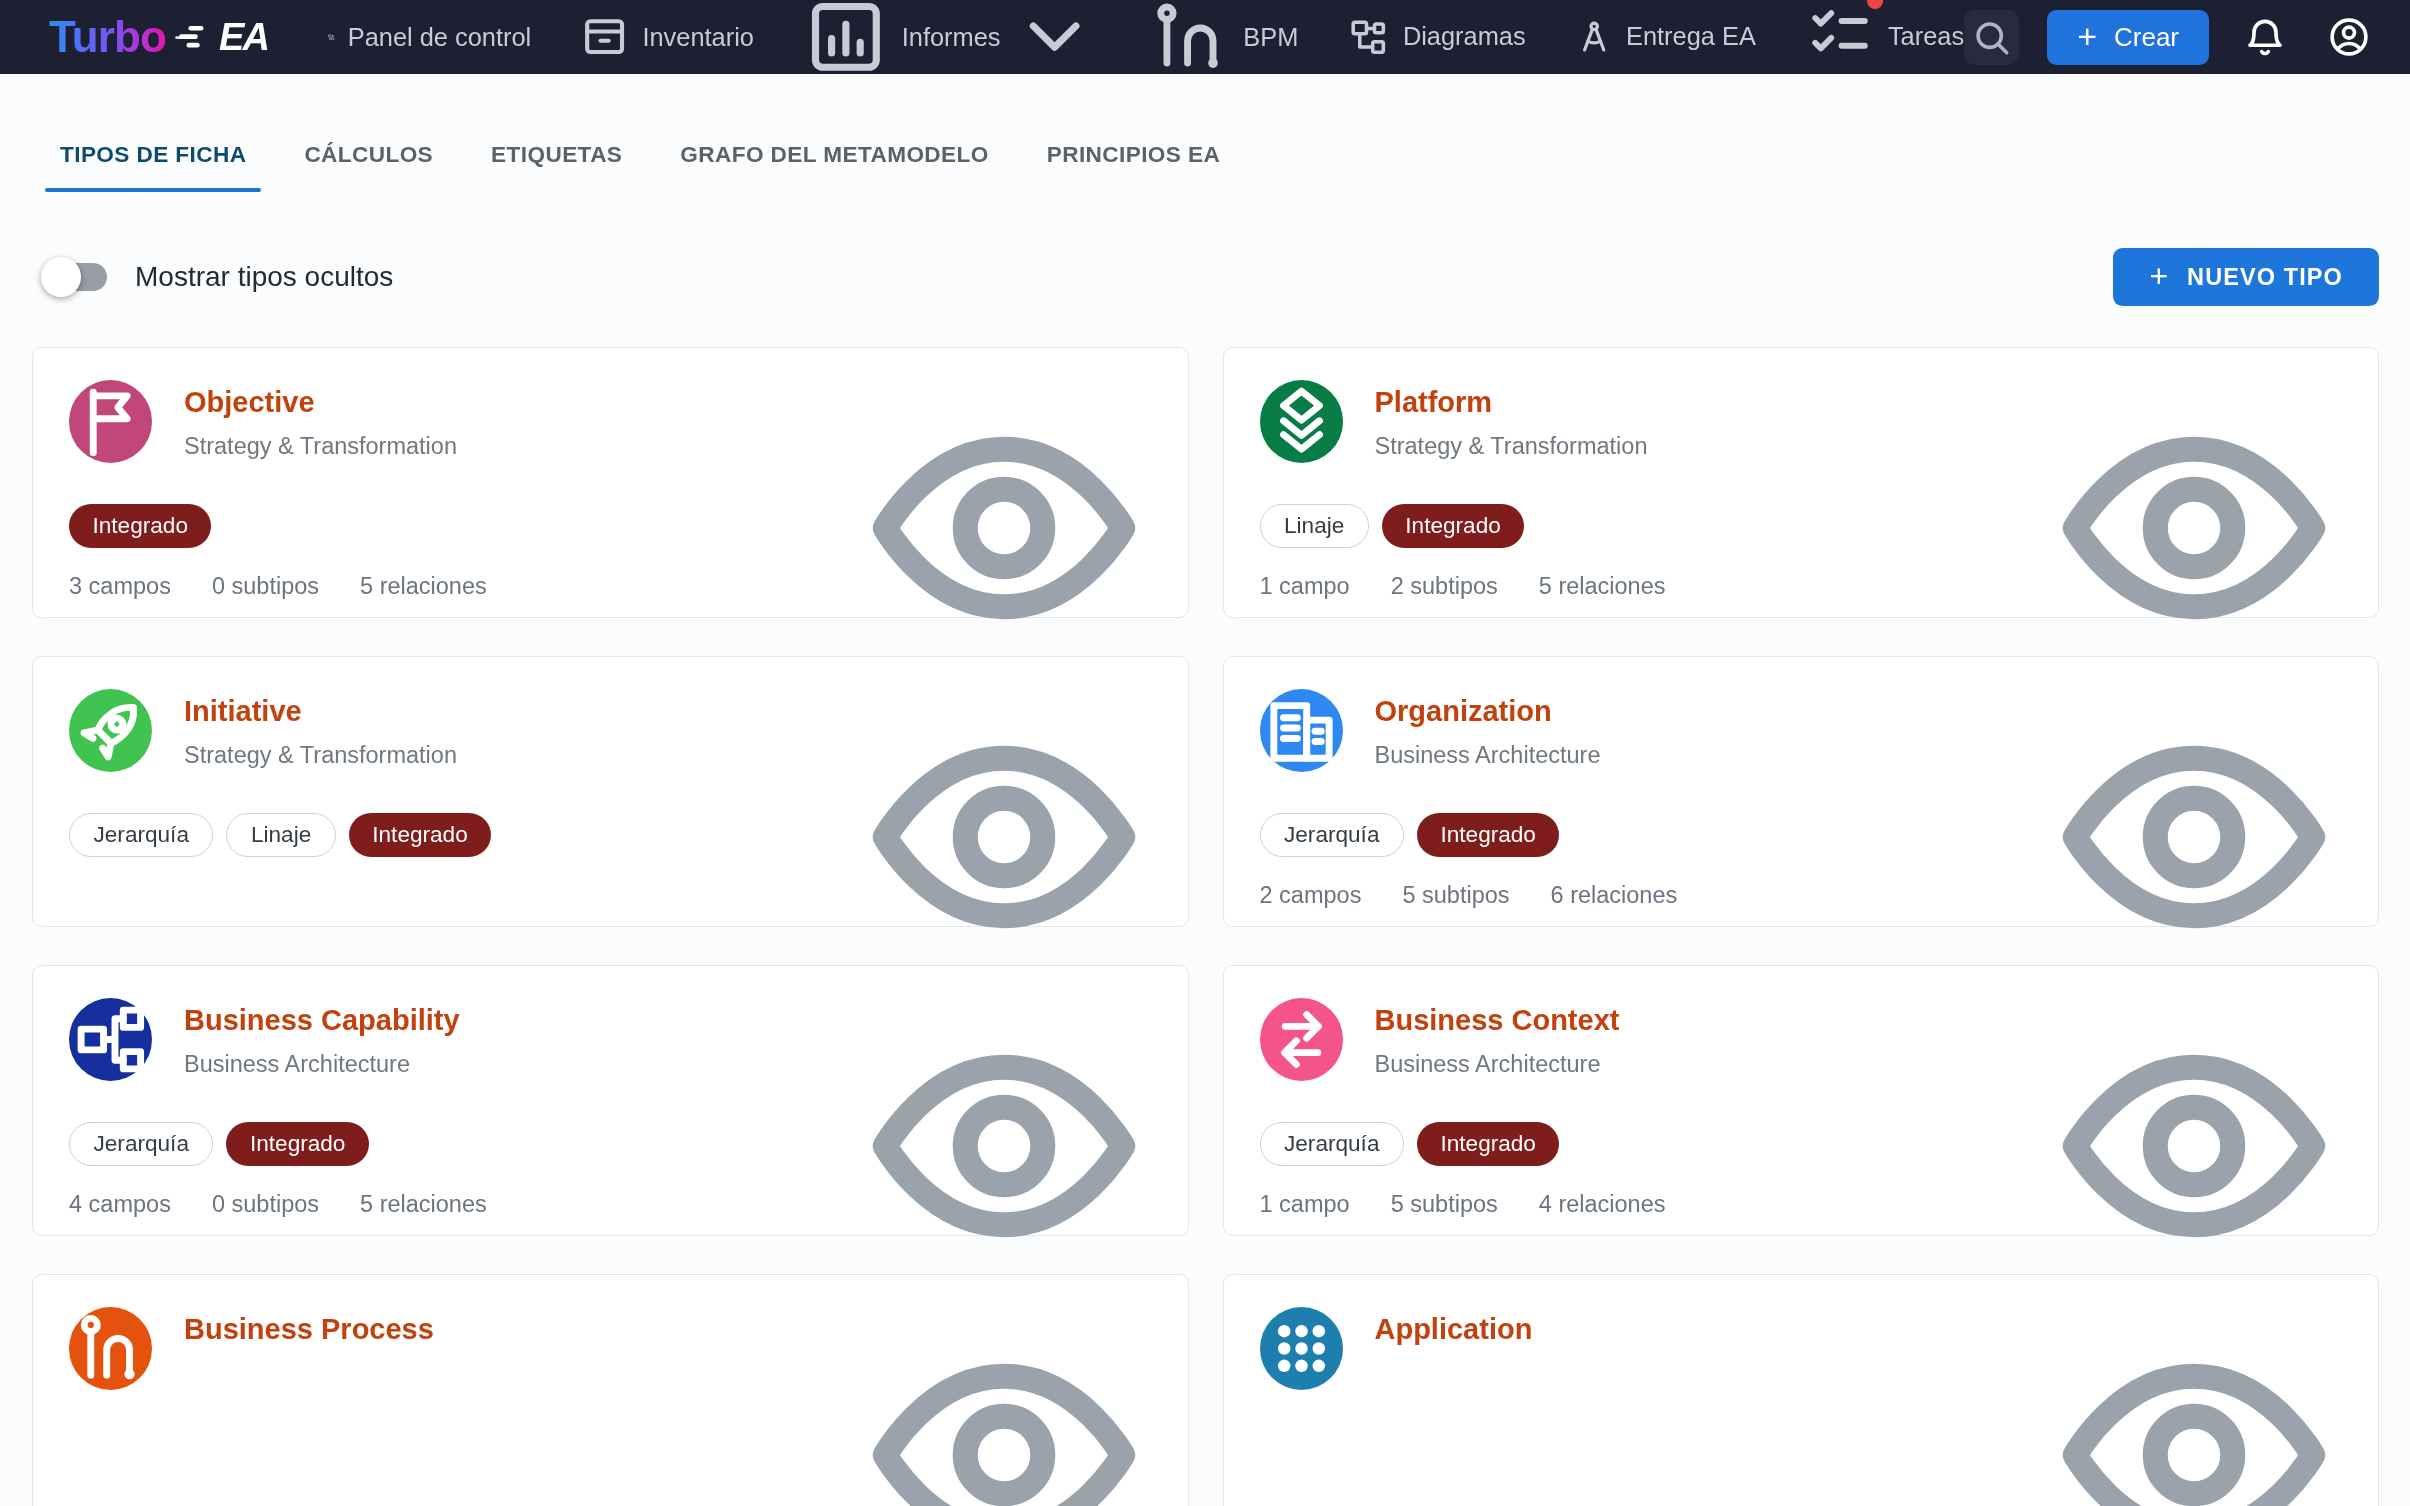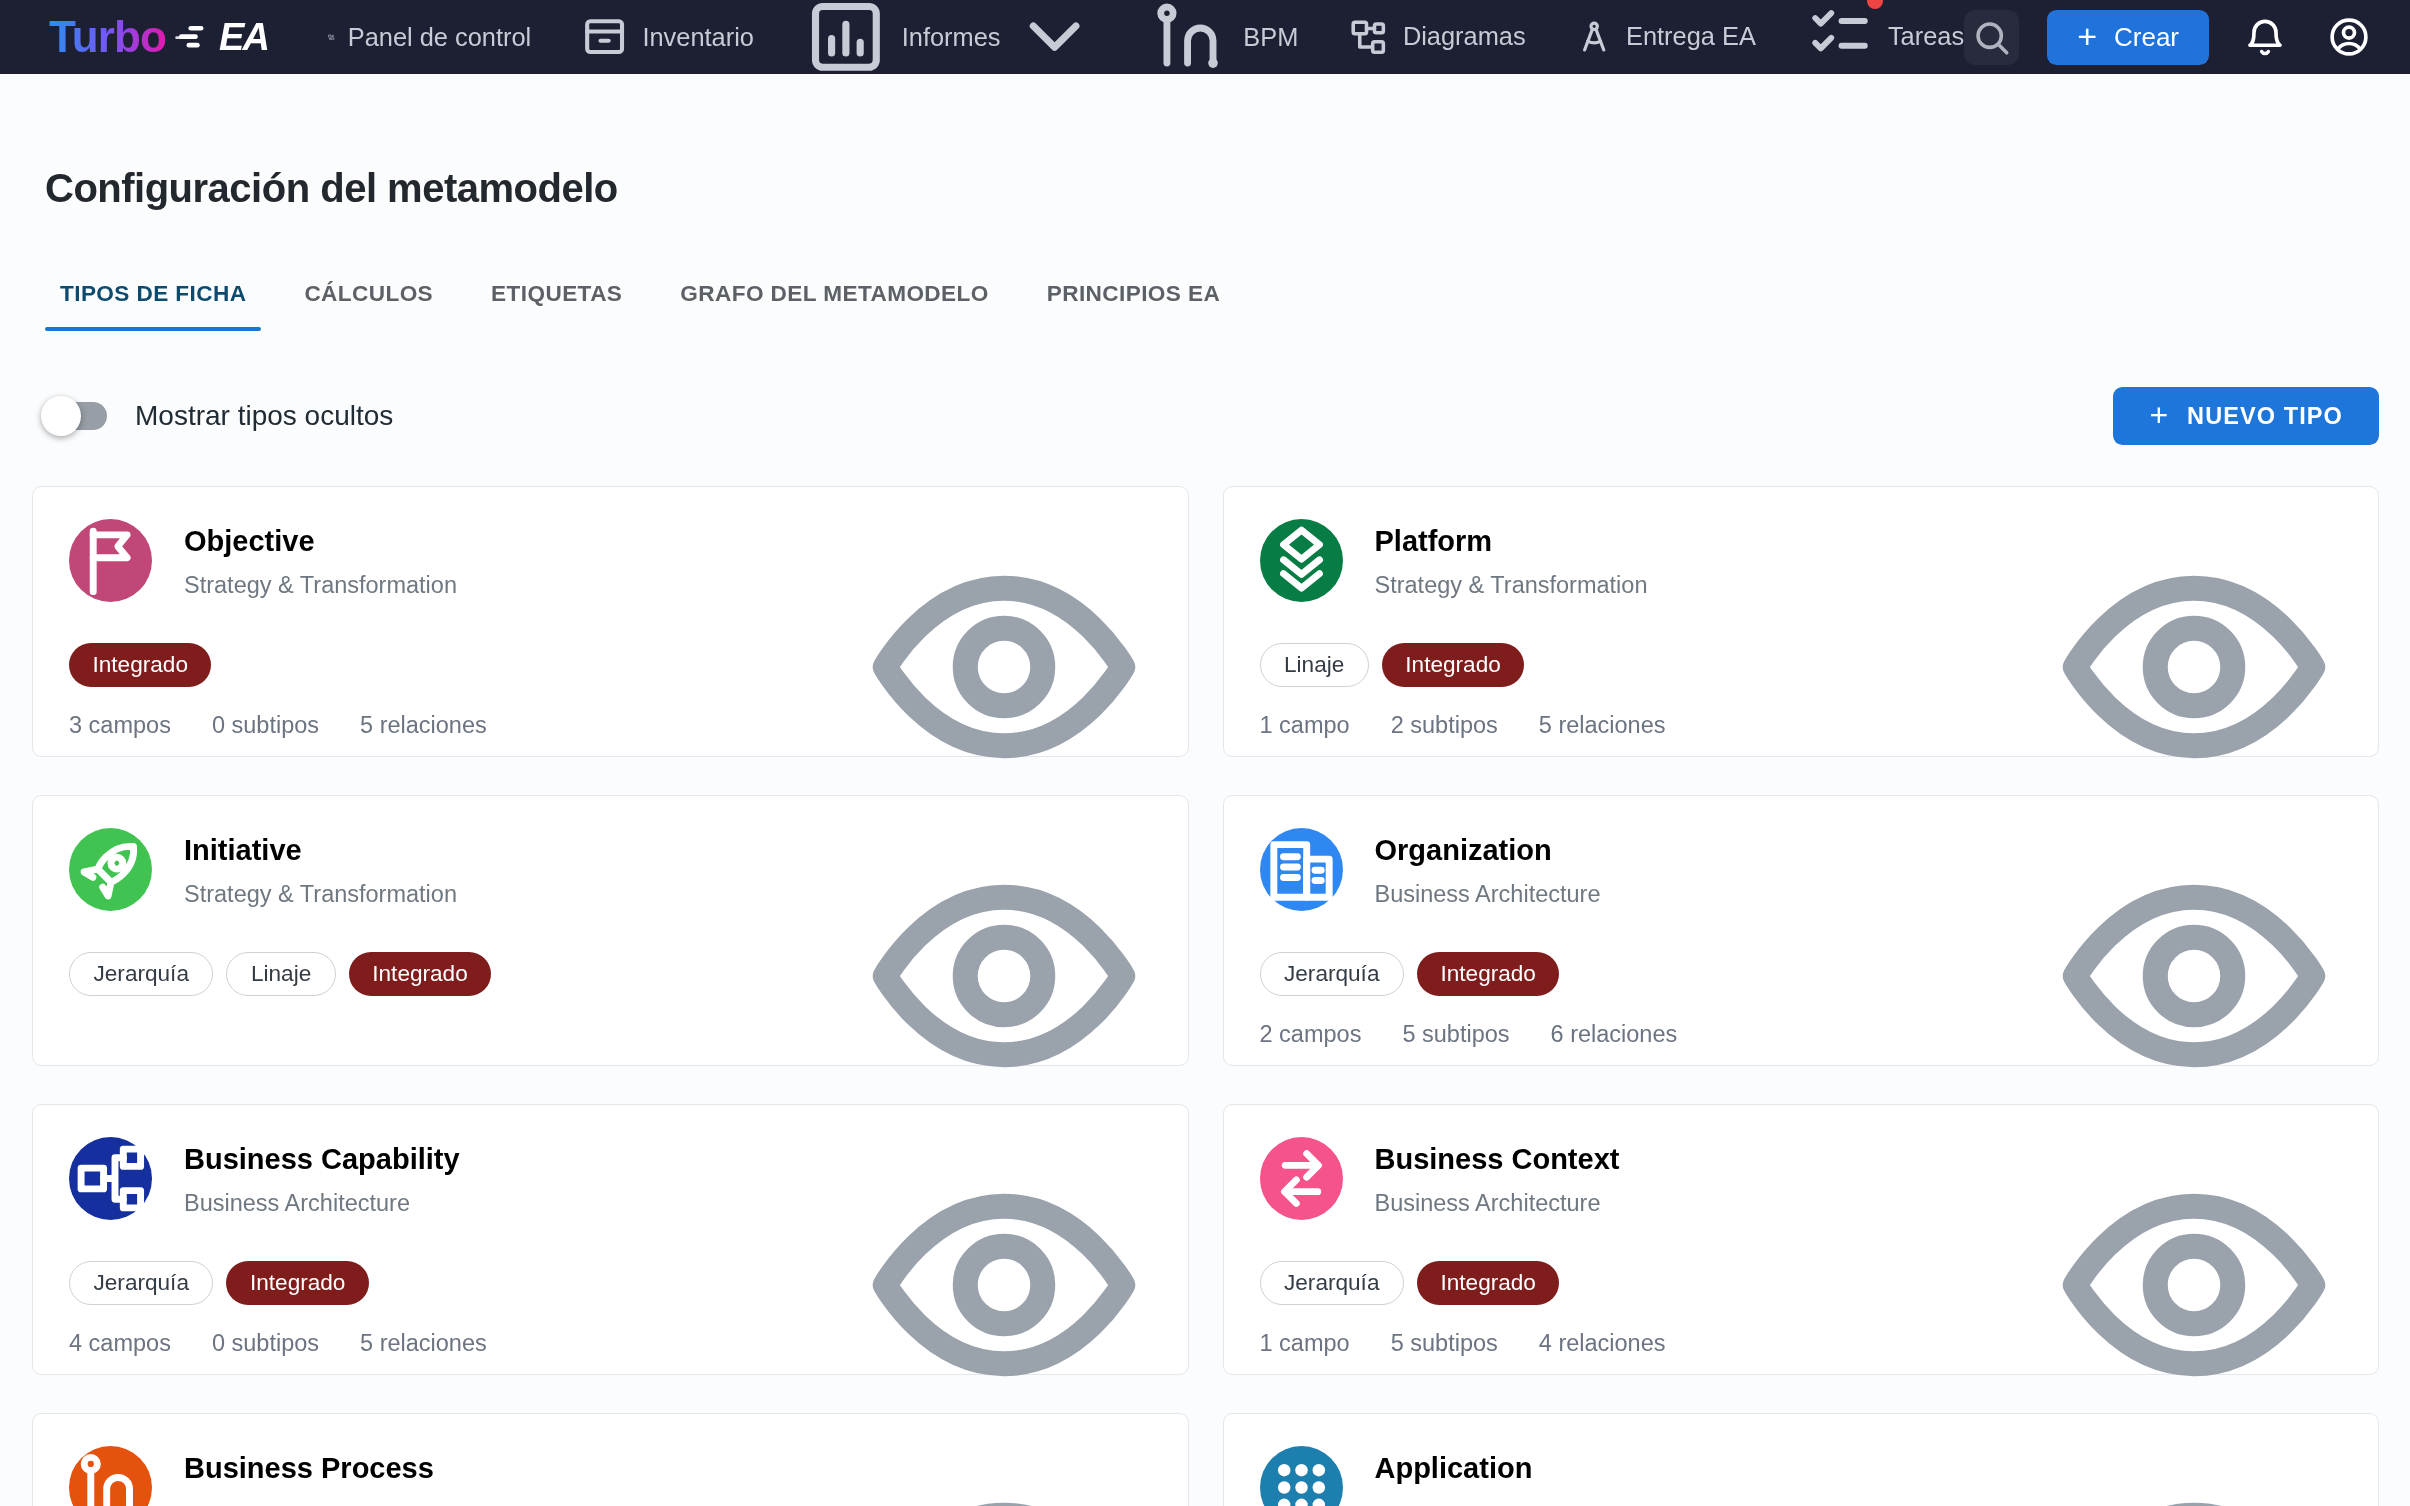--- a/index.html
+++ b/index.html
@@ -53,21 +53,21 @@
     color:#fff; font-family:inherit; font-size:23.5px; font-weight:600; letter-spacing:1.1px; display:flex; align-items:center; gap:19px; }
   .new-type-plus { font-size:32px; font-weight:400; line-height:1; letter-spacing:0; margin-top:-1.9px; }
 
   .grid { display:grid; grid-template-columns:1fr 1fr; column-gap:34px; row-gap:38px; margin-top:40px; }
   .card { position:relative; background:#ffffff; border:0.9px solid #e3e6ea; border-radius:9.4px; height:271px; padding:32px 36px; }
   .eye-btn { position:absolute; top:30px; right:34px; background:none; border:none; cursor:pointer; color:#9aa2ac; padding:0; }
   .eye-btn svg { width:36px; height:36px; display:block; }
   .card-head { display:flex; gap:32px; }
   .card-avatar { width:83px; height:83px; border-radius:50%; flex:none; display:flex; align-items:center; justify-content:center; color:#ffffff; }
   .card-avatar svg { width:44px; height:44px; display:block; }
-  .card-titles h3 { margin:5.6px 0 0; font-size:29px; font-weight:700; color:#000000; }
+  .card-titles h3 { margin:5.6px 0 0; font-size:29px; font-weight:700; color:#c2410c; }
   .card-titles p { margin:14px 0 0; font-size:23.5px; color:#6f7881; }
   .badges { display:flex; gap:13px; margin-top:41px; }
   .badge { height:44px; display:flex; align-items:center; padding:0 23.5px; border-radius:22.6px; font-size:22.6px; white-space:nowrap; }
   .badge.filled { background:#7f1d1d; color:#ffffff; }
   .badge.outline { background:#ffffff; border:1.9px solid #cdd2d7; color:#343c45; }
   .stats { display:flex; gap:41px; margin-top:24.5px; font-size:23.5px; color:#6b7480; }
 </style>
 </head>
 <body>
 
@@ -195,21 +195,20 @@
             <circle cx="12" cy="12" r="9.2"></circle>
             <circle cx="12" cy="9.6" r="3"></circle>
             <path d="M5.9 18.6a7.6 7.6 0 0112.2 0"></path>
           </svg>
         </span>
     </button>
   </div>
 </header>
 
 <main>
-  <h1 class="page-title">Configuración del metamodelo</h1>
   <div class="tabs" id="tabs">
       <button class="tab active">TIPOS DE FICHA</button>
       <button class="tab">CÁLCULOS</button>
       <button class="tab">ETIQUETAS</button>
       <button class="tab">GRAFO DEL METAMODELO</button>
       <button class="tab">PRINCIPIOS EA</button>
     </div>
   <div class="controls">
     <div class="toggle-group">
       <span class="switch">

